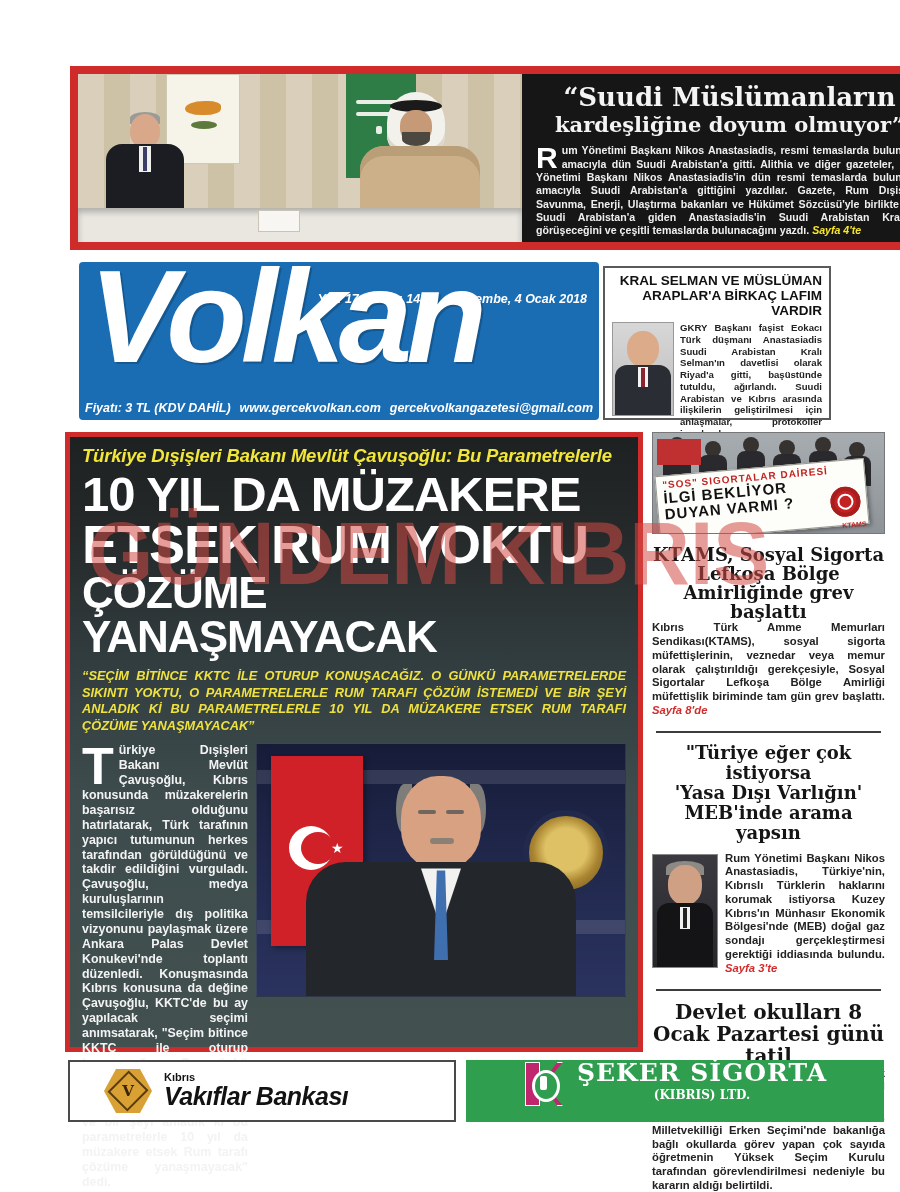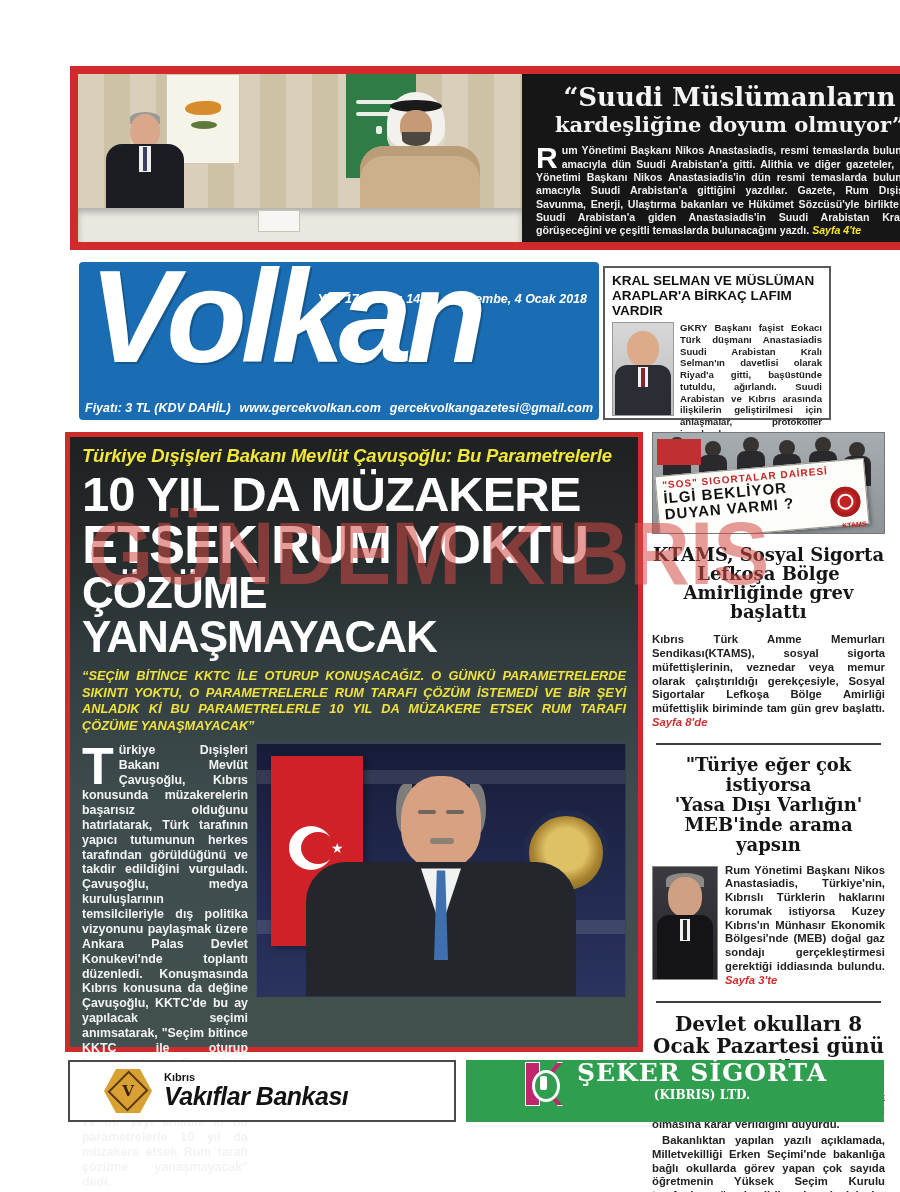--- a/index.html
+++ b/index.html
@@ -45,21 +45,21 @@
             border-radius:4px;overflow:hidden;}
   .mast-title{position:absolute;left:10px;top:-18px;font-size:132px;font-weight:bold;font-style:italic;
               color:#ffffff;letter-spacing:-6px;line-height:1.1;text-shadow:2px 2px 0 #15578f;}
   .mast-date{position:absolute;right:12px;top:30px;color:#fff;font-weight:bold;font-style:italic;font-size:12.5px;display:flex;gap:14px;}
   .mast-bottom{position:absolute;left:0;bottom:5px;width:100%;display:flex;justify-content:space-between;
                padding:0 6px;box-sizing:border-box;color:#fff;font-weight:bold;font-style:italic;font-size:12.5px;}
 
   
   .kral-box{position:absolute;left:603px;top:266px;width:228px;height:154px;border:2px solid #5a5a5a;
             background:#fff;box-sizing:border-box;padding:5px 7px;}
-  .kral-title{font-size:13.5px;font-weight:bold;text-align:left;line-height:1.12;color:#111;}
+  .kral-title{font-size:13.5px;font-weight:bold;text-align:right;line-height:1.12;color:#111;}
   .kral-flex{display:flex;gap:6px;margin-top:4px;}
   .yusuf-photo{position:relative;width:60px;height:92px;flex:none;background:linear-gradient(#d7d7d7,#bdbdbd);overflow:hidden;border:1px solid #999;}
   .yusuf-photo .head{position:absolute;left:14px;top:8px;width:32px;height:36px;background:#dcab8a;border-radius:48%;}
   .yusuf-photo .suit{position:absolute;left:2px;top:42px;width:56px;height:50px;background:#2a2d33;border-radius:12px 12px 0 0;}
   .yusuf-photo .shirt{position:absolute;left:25px;top:44px;width:10px;height:20px;background:#f4f4f4;}
   .yusuf-photo .tie{position:absolute;left:28px;top:45px;width:4px;height:19px;background:#8c2430;}
   .kral-body{font-size:9.6px;line-height:1.22;text-align:justify;color:#222;font-weight:bold;}
   .kral-ref{color:#d12c2c;font-style:italic;font-weight:bold;font-size:9.6px;margin-top:2px;}
 
   
@@ -105,21 +105,21 @@
   .banner{position:absolute;left:4px;top:34px;width:210px;height:66px;background:#fdfdf9;border:1px solid #9a9a90;
           transform:rotate(-5deg);padding:3px 6px;box-sizing:border-box;box-shadow:2px 2px 4px rgba(0,0,0,.35);}
   .banner-l1{color:#c22424;font-size:10px;font-weight:bold;letter-spacing:1px;}
   .banner-l2{color:#111;font-size:15px;font-weight:bold;letter-spacing:1px;line-height:1.05;}
   .banner-l3{color:#111;font-size:15px;font-weight:bold;letter-spacing:1px;line-height:1.05;}
   .gear{position:absolute;right:6px;bottom:8px;width:30px;height:30px;border-radius:50%;
         background:#c42222;box-shadow:inset 0 0 0 4px #a81d1d,inset 0 0 0 7px #c42222,inset 0 0 0 9px #fff;}
   .gear-label{position:absolute;right:2px;bottom:-4px;color:#c42222;font-size:7px;font-weight:bold;}
   .sb-headline{font-family:"DejaVu Serif",serif;font-weight:bold;color:#151515;text-align:center;}
   .ktams-h{font-size:18px;line-height:1.06;margin-top:11px;}
-  .sb-body{font-size:11.3px;line-height:1.22;text-align:justify;color:#222;font-weight:bold;margin-top:12px;}
+  .sb-body{font-size:11.3px;line-height:1.22;text-align:justify;color:#222;font-weight:bold;margin-top:0;}
   .ref-red{color:#d12c2c;font-style:italic;font-weight:bold;}
   .divider{border:none;border-top:2px solid #3c3c3c;margin:13px 4px 0 4px;}
   .turiye-h{font-size:18px;line-height:1.12;margin-top:10px;}
   .turiye-wrap{margin-top:8px;}
   .anast-photo{position:relative;float:left;width:64px;height:112px;margin:2px 7px 2px 0;background:linear-gradient(#3a3a40,#26262b);overflow:hidden;border:1px solid #888;}
   .anast-photo .head{position:absolute;left:15px;top:10px;width:34px;height:40px;background:#cfa084;border-radius:46%;}
   .anast-photo .hair{position:absolute;left:13px;top:6px;width:38px;height:14px;background:#8d8a85;border-radius:50% 50% 0 0;}
   .anast-photo .suit{position:absolute;left:4px;top:48px;width:56px;height:64px;background:#141417;border-radius:12px 12px 0 0;}
   .anast-photo .shirt{position:absolute;left:27px;top:52px;width:10px;height:22px;background:#f1f1ef;}
   .anast-photo .tie{position:absolute;left:30px;top:53px;width:4px;height:20px;background:#222;}

